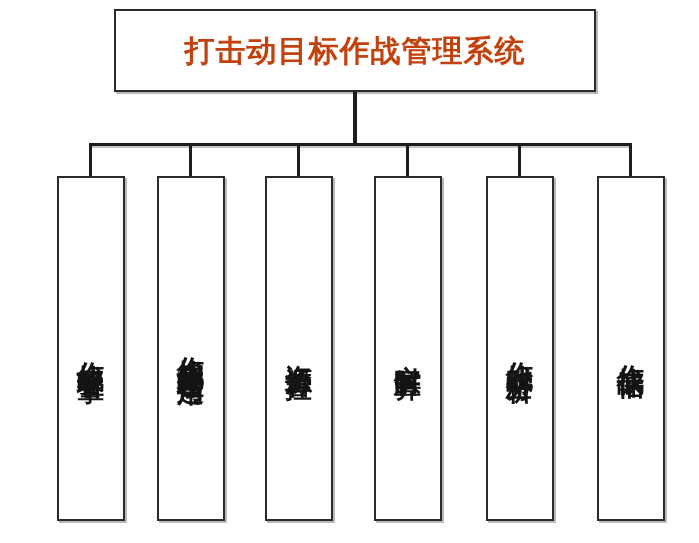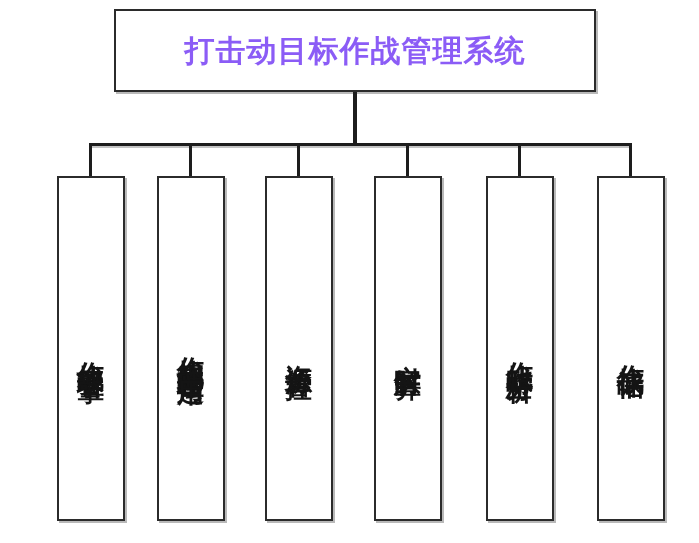--- a/index.html
+++ b/index.html
@@ -33,21 +33,21 @@
     width: 482px;
     height: 83px;
     display: flex;
     align-items: center;
     justify-content: center;
   }
   #root-title {
     font-size: 30px;
     font-weight: bold;
     letter-spacing: 1px;
-    color: #8b5cf6;
+    color: #c2410c;
     line-height: 1;
     white-space: nowrap;
   }
 
   
   .connector {
     position: absolute;
     background: #1d1d1d;
   }
   .connector.shadowed {

